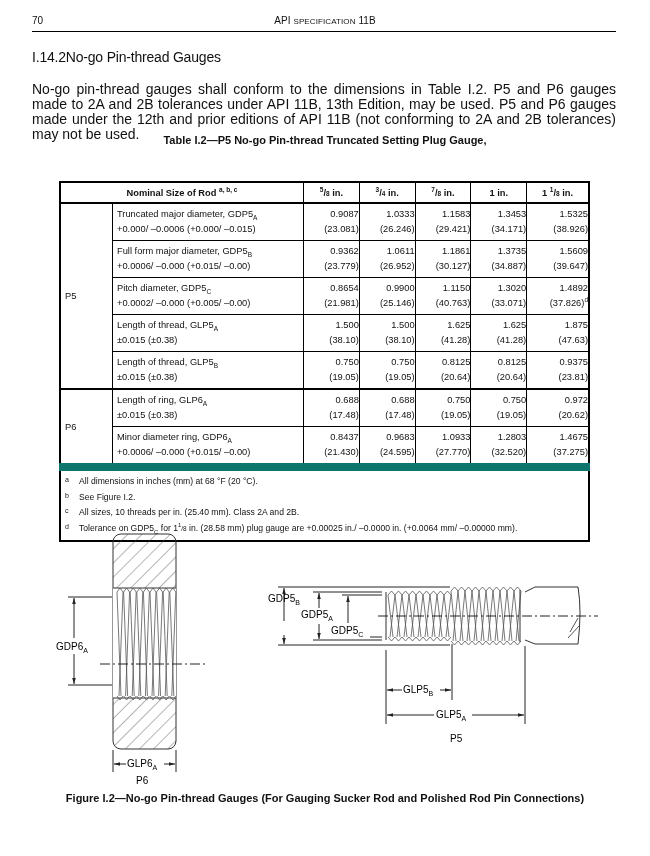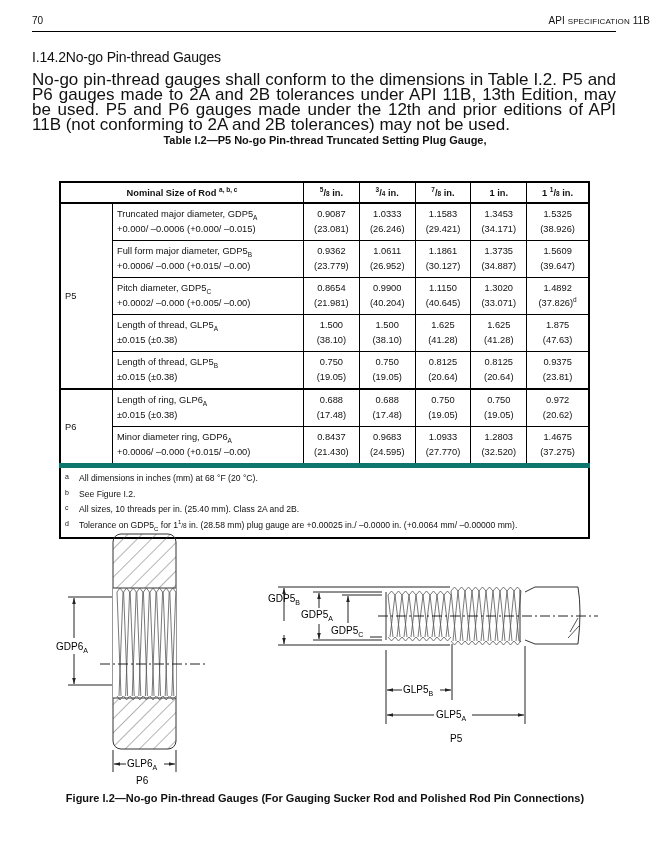--- a/index.html
+++ b/index.html
@@ -1,34 +1,34 @@
 <!DOCTYPE html>
 <html><head>
 <meta charset="utf-8">
 <style>
   html, body { margin:0; padding:0; background:#ffffff; }
   body { width:650px; height:856px; position:relative; overflow:hidden; font-family:"Liberation Sans", sans-serif; color:#111; }
   .hdr-num { position:absolute; left:32px; top:15px; font-size:10px; }
-  .hdr-title { position:absolute; left:0; width:650px; top:15px; text-align:right; font-size:10px; letter-spacing:0.1px; }
+  .hdr-title { position:absolute; left:0; width:650px; top:15px; text-align:center; font-size:10px; letter-spacing:0.1px; }
   .hdr-title .sc { font-size:8px; }
   .hdr-rule { position:absolute; left:32px; width:584px; top:31px; height:1px; background:#000; }
   .sec-title { position:absolute; left:32px; top:49px; font-size:14px; font-weight:normal; letter-spacing:-0.2px; }
   .sec-title .num { }
-  .para { position:absolute; left:32px; top:72px; width:584px; font-size:17px; line-height:15px; text-align:justify; }
+  .para { position:absolute; left:32px; top:82px; width:584px; font-size:14px; line-height:15px; text-align:justify; }
   .tbl-title { position:absolute; left:0; width:650px; top:133px; text-align:center; font-size:11px; line-height:14px; }
   .tbl-title .b { font-weight:bold; }
   table.spec { position:absolute; left:59px; top:181px; width:531px; border-collapse:collapse; font-size:9.3px; }
   table.spec td, table.spec th { border:1px solid #000; padding:0; }
   table.spec th { font-weight:bold; height:19px; text-align:center; border-bottom:2px solid #000; }
   table.spec { border:2px solid #000; }
   table.spec td.grp { width:47px; padding-left:4px; vertical-align:middle; }
   table.spec td.desc { padding:3px 4px; line-height:15px; width:182px; }
-  table.spec td.val { text-align:center; line-height:15px; padding:2px 0; }
+  table.spec td.val { text-align:right; line-height:15px; padding:2px 0; }
   table.spec tr.p6first td { border-top:2px solid #000; }
-  table.spec tr.notes td { border-top:5px solid #0f766e; padding:3px 4px 4px 4px; font-size:8.6px; line-height:15.5px; }
+  table.spec tr.notes td { border-top:8px solid #0f766e; padding:3px 4px 4px 4px; font-size:8.6px; line-height:15.5px; }
   .fn { display:flex; }
   .fn .mk { width:14px; font-size:7px; vertical-align:top; line-height:12px; }
   sup, sub { font-size:70%; line-height:0; }
   .figure { position:absolute; left:0; top:520px; width:650px; height:270px; }
   .fig-caption { position:absolute; left:0; width:650px; top:792px; text-align:center; font-size:11px; font-weight:bold; }
   svg text { font-family:"Liberation Sans", sans-serif; }
 </style>
 </head>
 <body>
 
@@ -68,22 +68,22 @@
         <td class="desc"><span>Full form major diameter, GDP5</span><sub>B</sub><br><span>+0.0006/ –0.000 (+0.015/ –0.00)</span></td>
         <td class="val"><span>0.9362</span><br><span>(23.779)</span></td>
         <td class="val"><span>1.0611</span><br><span>(26.952)</span></td>
         <td class="val"><span>1.1861</span><br><span>(30.127)</span></td>
         <td class="val"><span>1.3735</span><br><span>(34.887)</span></td>
         <td class="val"><span>1.5609</span><br><span>(39.647)</span></td>
       </tr>
       <tr>
         <td class="desc"><span>Pitch diameter, GDP5</span><sub>C</sub><br><span>+0.0002/ –0.000 (+0.005/ –0.00)</span></td>
         <td class="val"><span>0.8654</span><br><span>(21.981)</span></td>
-        <td class="val"><span>0.9900</span><br><span>(40.204)</span></td>
-        <td class="val"><span>1.1150</span><br><span>(40.645)</span></td>
+        <td class="val"><span>0.9900</span><br><span>(25.146)</span></td>
+        <td class="val"><span>1.1150</span><br><span>(40.763)</span></td>
         <td class="val"><span>1.3020</span><br><span>(33.071)</span></td>
         <td class="val"><span>1.4892</span><br><span>(37.826)</span><sup>d</sup></td>
       </tr>
       <tr>
         <td class="desc"><span>Length of thread, GLP5</span><sub>A</sub><br><span>±0.015 (±0.38)</span></td>
         <td class="val"><span>1.500</span><br><span>(38.10)</span></td>
         <td class="val"><span>1.500</span><br><span>(38.10)</span></td>
         <td class="val"><span>1.625</span><br><span>(41.28)</span></td>
         <td class="val"><span>1.625</span><br><span>(41.28)</span></td>
         <td class="val"><span>1.875</span><br><span>(47.63)</span></td>

